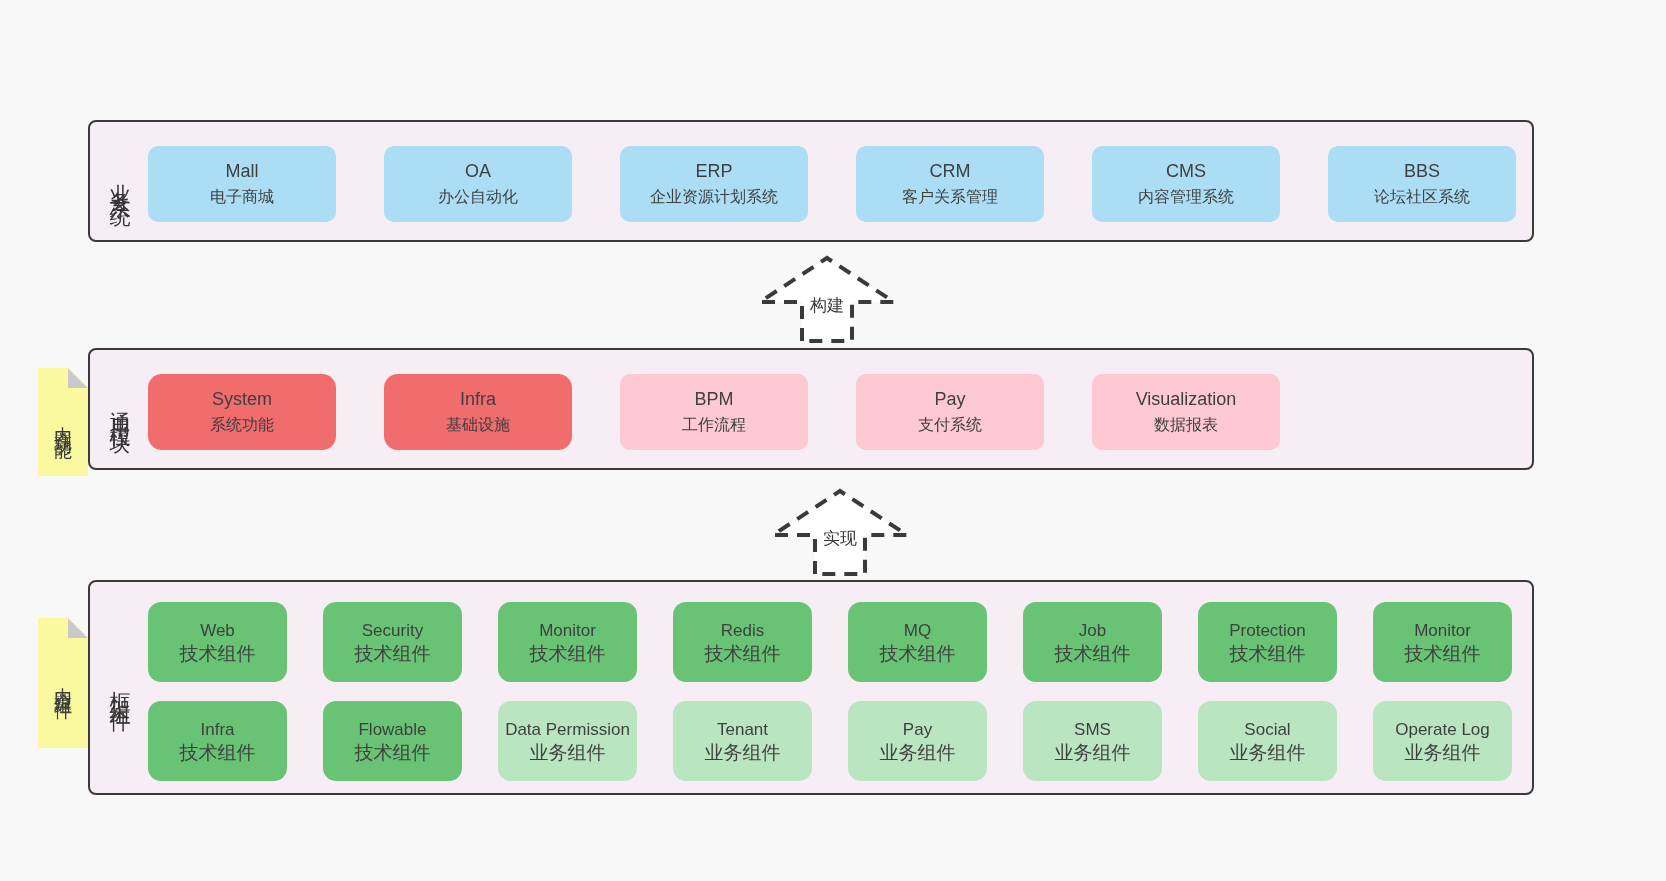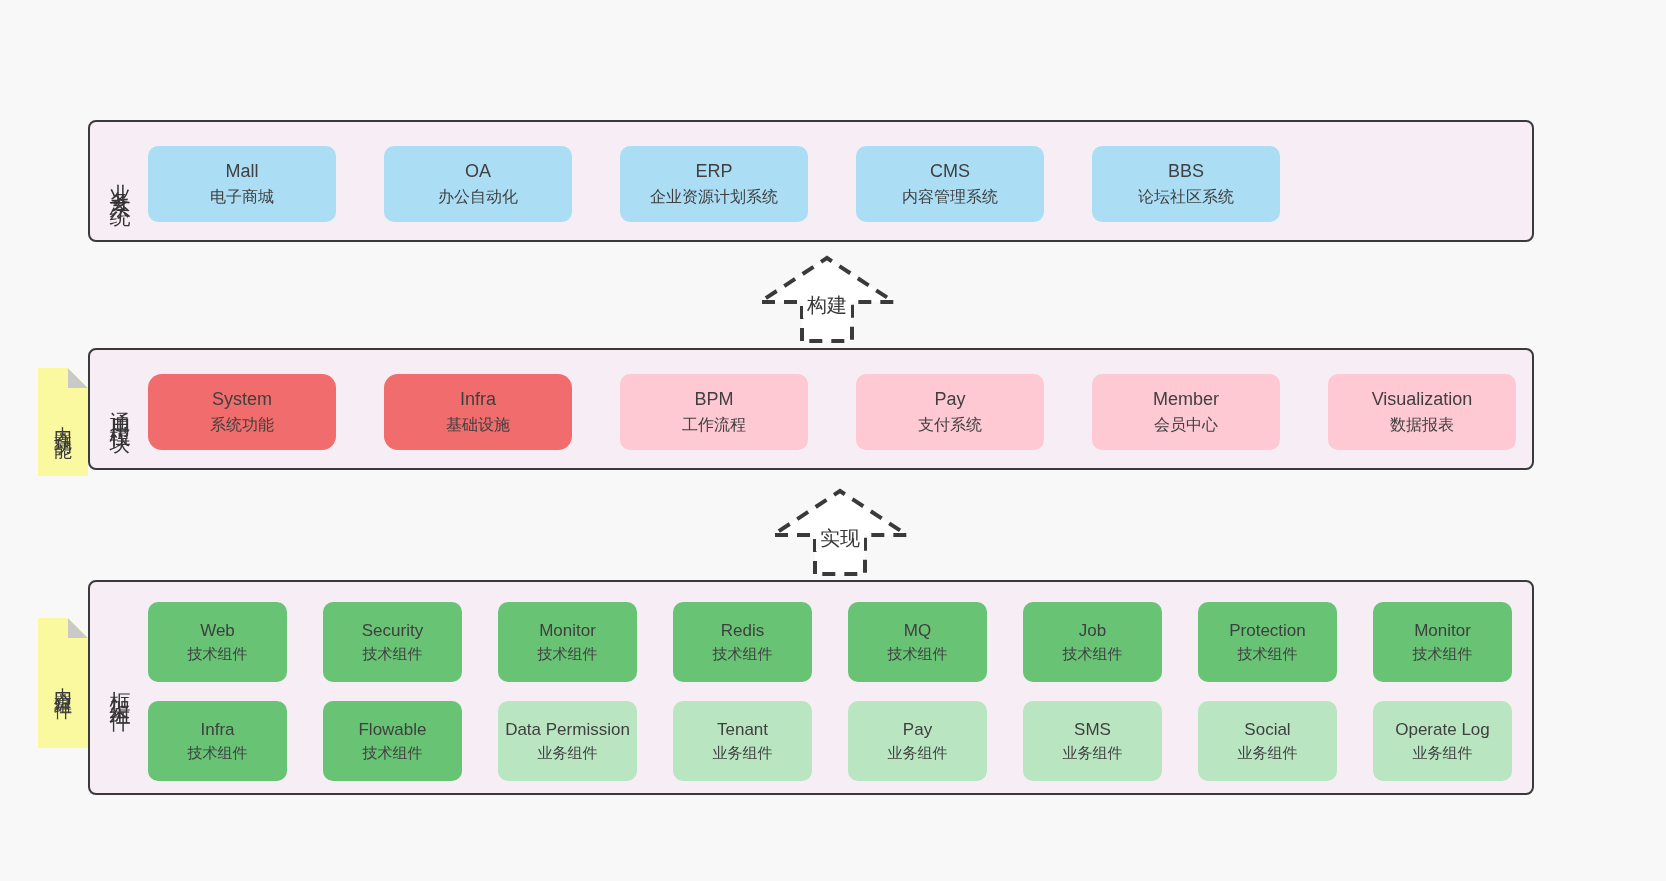--- a/index.html
+++ b/index.html
@@ -29,64 +29,68 @@
     text-align:center; line-height:25px;
   }
   .box .t { font-size:18px; }
   .box .s { font-size:16px; }
   .blue  { background:var(--box-blue,#abdef5); }
   .red   { background:var(--box-red,#f16c6c);border-radius:14px; }
   .pink  { background:var(--box-pink,#fec9d2); }
   .green { background:var(--box-green,#68c375); }
   .lightgreen { background:var(--box-green-light,#b9e6c1); }
   .grid-row { position:absolute; left:58px; display:flex; gap:36px; }
-  .grid-row .box { width:139px; height:80px; line-height:23px; }
+  .grid-row .box { width:139px; height:80px; line-height:23px;border-radius:13px; }
   .grid-row .box .t { font-size:17px; }
-  .grid-row .box .s { font-size:15px; }
+  .grid-row .box .s { font-size:19px; }
   .note {
     position:absolute; width:50px;
     background:var(--note-yellow,#fbf9a0);
     clip-path:polygon(0 0, calc(100% - 20px) 0, 100% 20px, 100% 100%, 0 100%);
     display:flex; align-items:center; justify-content:center;
     z-index:2;
   }
   .note-text {
     writing-mode:vertical-rl; text-orientation:upright;
     font-size:18px; letter-spacing:5px; color:#3a3a3a;
   }
   .fold {
     position:absolute; top:0; right:0; width:20px; height:20px;
     background:var(--note-fold,#c9c9c9);
     clip-path:polygon(0 0, 100% 100%, 0 100%);
   }
   .arrow { position:absolute; width:150px; height:90px; }
   .arrow svg { display:block; }
   .arrow-label {
     position:absolute; left:50%; top:51px; transform:translate(-50%,-50%);
-    background:#ffffff; padding:0 4px; font-size:20px; color:#3a3a3a;
+    background:#ffffff; padding:0 4px; font-size:17px; color:#3a3a3a;
     white-space:nowrap;
   }
 </style>
 </head>
 <body>
 
 <section class="layer" style="top:120px;height:122px;">
   <div class="layer-label">业务系统</div>
   <div class="boxes">
     <div class="box blue">
       <div class="t">Mall</div>
       <div class="s">电子商城</div>
     </div>
     <div class="box blue">
       <div class="t">OA</div>
       <div class="s">办公自动化</div>
     </div>
     <div class="box blue">
       <div class="t">ERP</div>
       <div class="s">企业资源计划系统</div>
+    </div>
+    <div class="box blue">
+      <div class="t">CRM</div>
+      <div class="s">客户关系管理</div>
     </div>
     <div class="box blue">
       <div class="t">CMS</div>
       <div class="s">内容管理系统</div>
     </div>
     <div class="box blue">
       <div class="t">BBS</div>
       <div class="s">论坛社区系统</div>
     </div>
   </div>
@@ -117,24 +121,20 @@
     </div>
     <div class="box pink">
       <div class="t">BPM</div>
       <div class="s">工作流程</div>
     </div>
     <div class="box pink">
       <div class="t">Pay</div>
       <div class="s">支付系统</div>
     </div>
     <div class="box pink">
-      <div class="t">Member</div>
-      <div class="s">会员中心</div>
-    </div>
-    <div class="box pink">
       <div class="t">Visualization</div>
       <div class="s">数据报表</div>
     </div>
   </div>
 </section>
 
 <div class="arrow" style="left:765px;top:487px;">
   <svg width="150" height="90" viewBox="0 0 150 90">
     <path d="M50 87 L50 48 L8 48 L75 4 L142 48 L100 48 L100 87 Z" fill="#ffffff" stroke="#3a3a3a" stroke-width="4" stroke-dasharray="13 9"></path>
   </svg>

